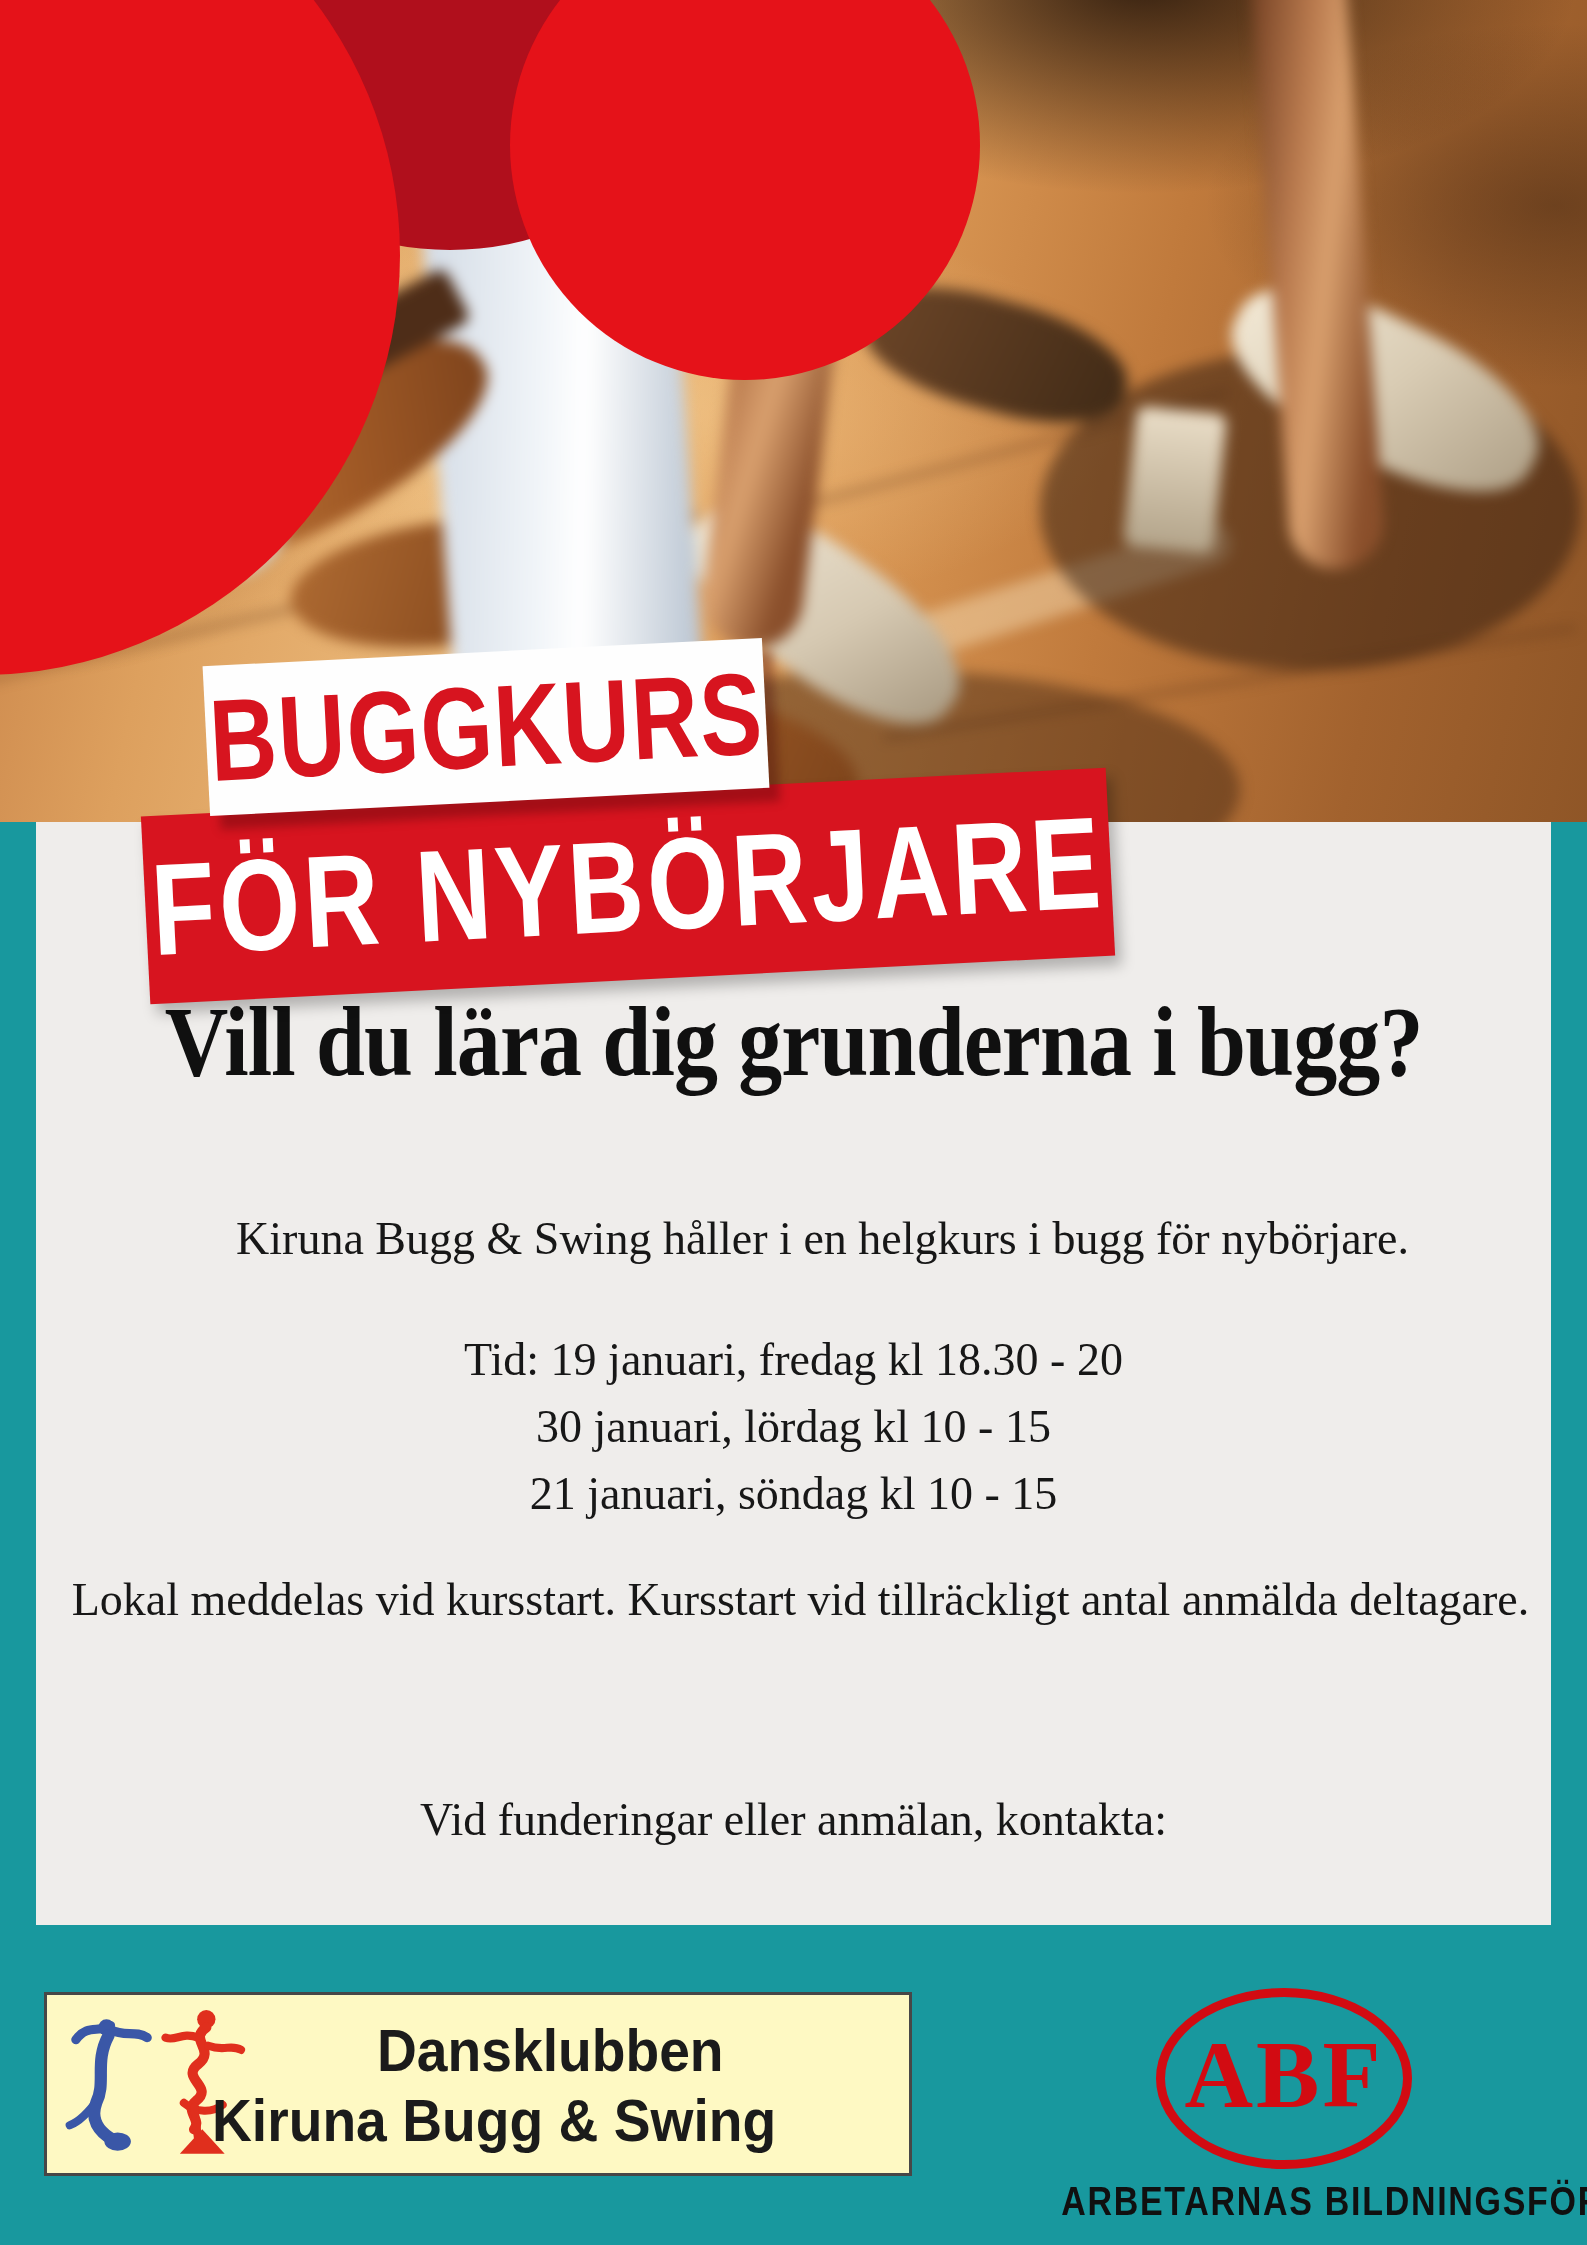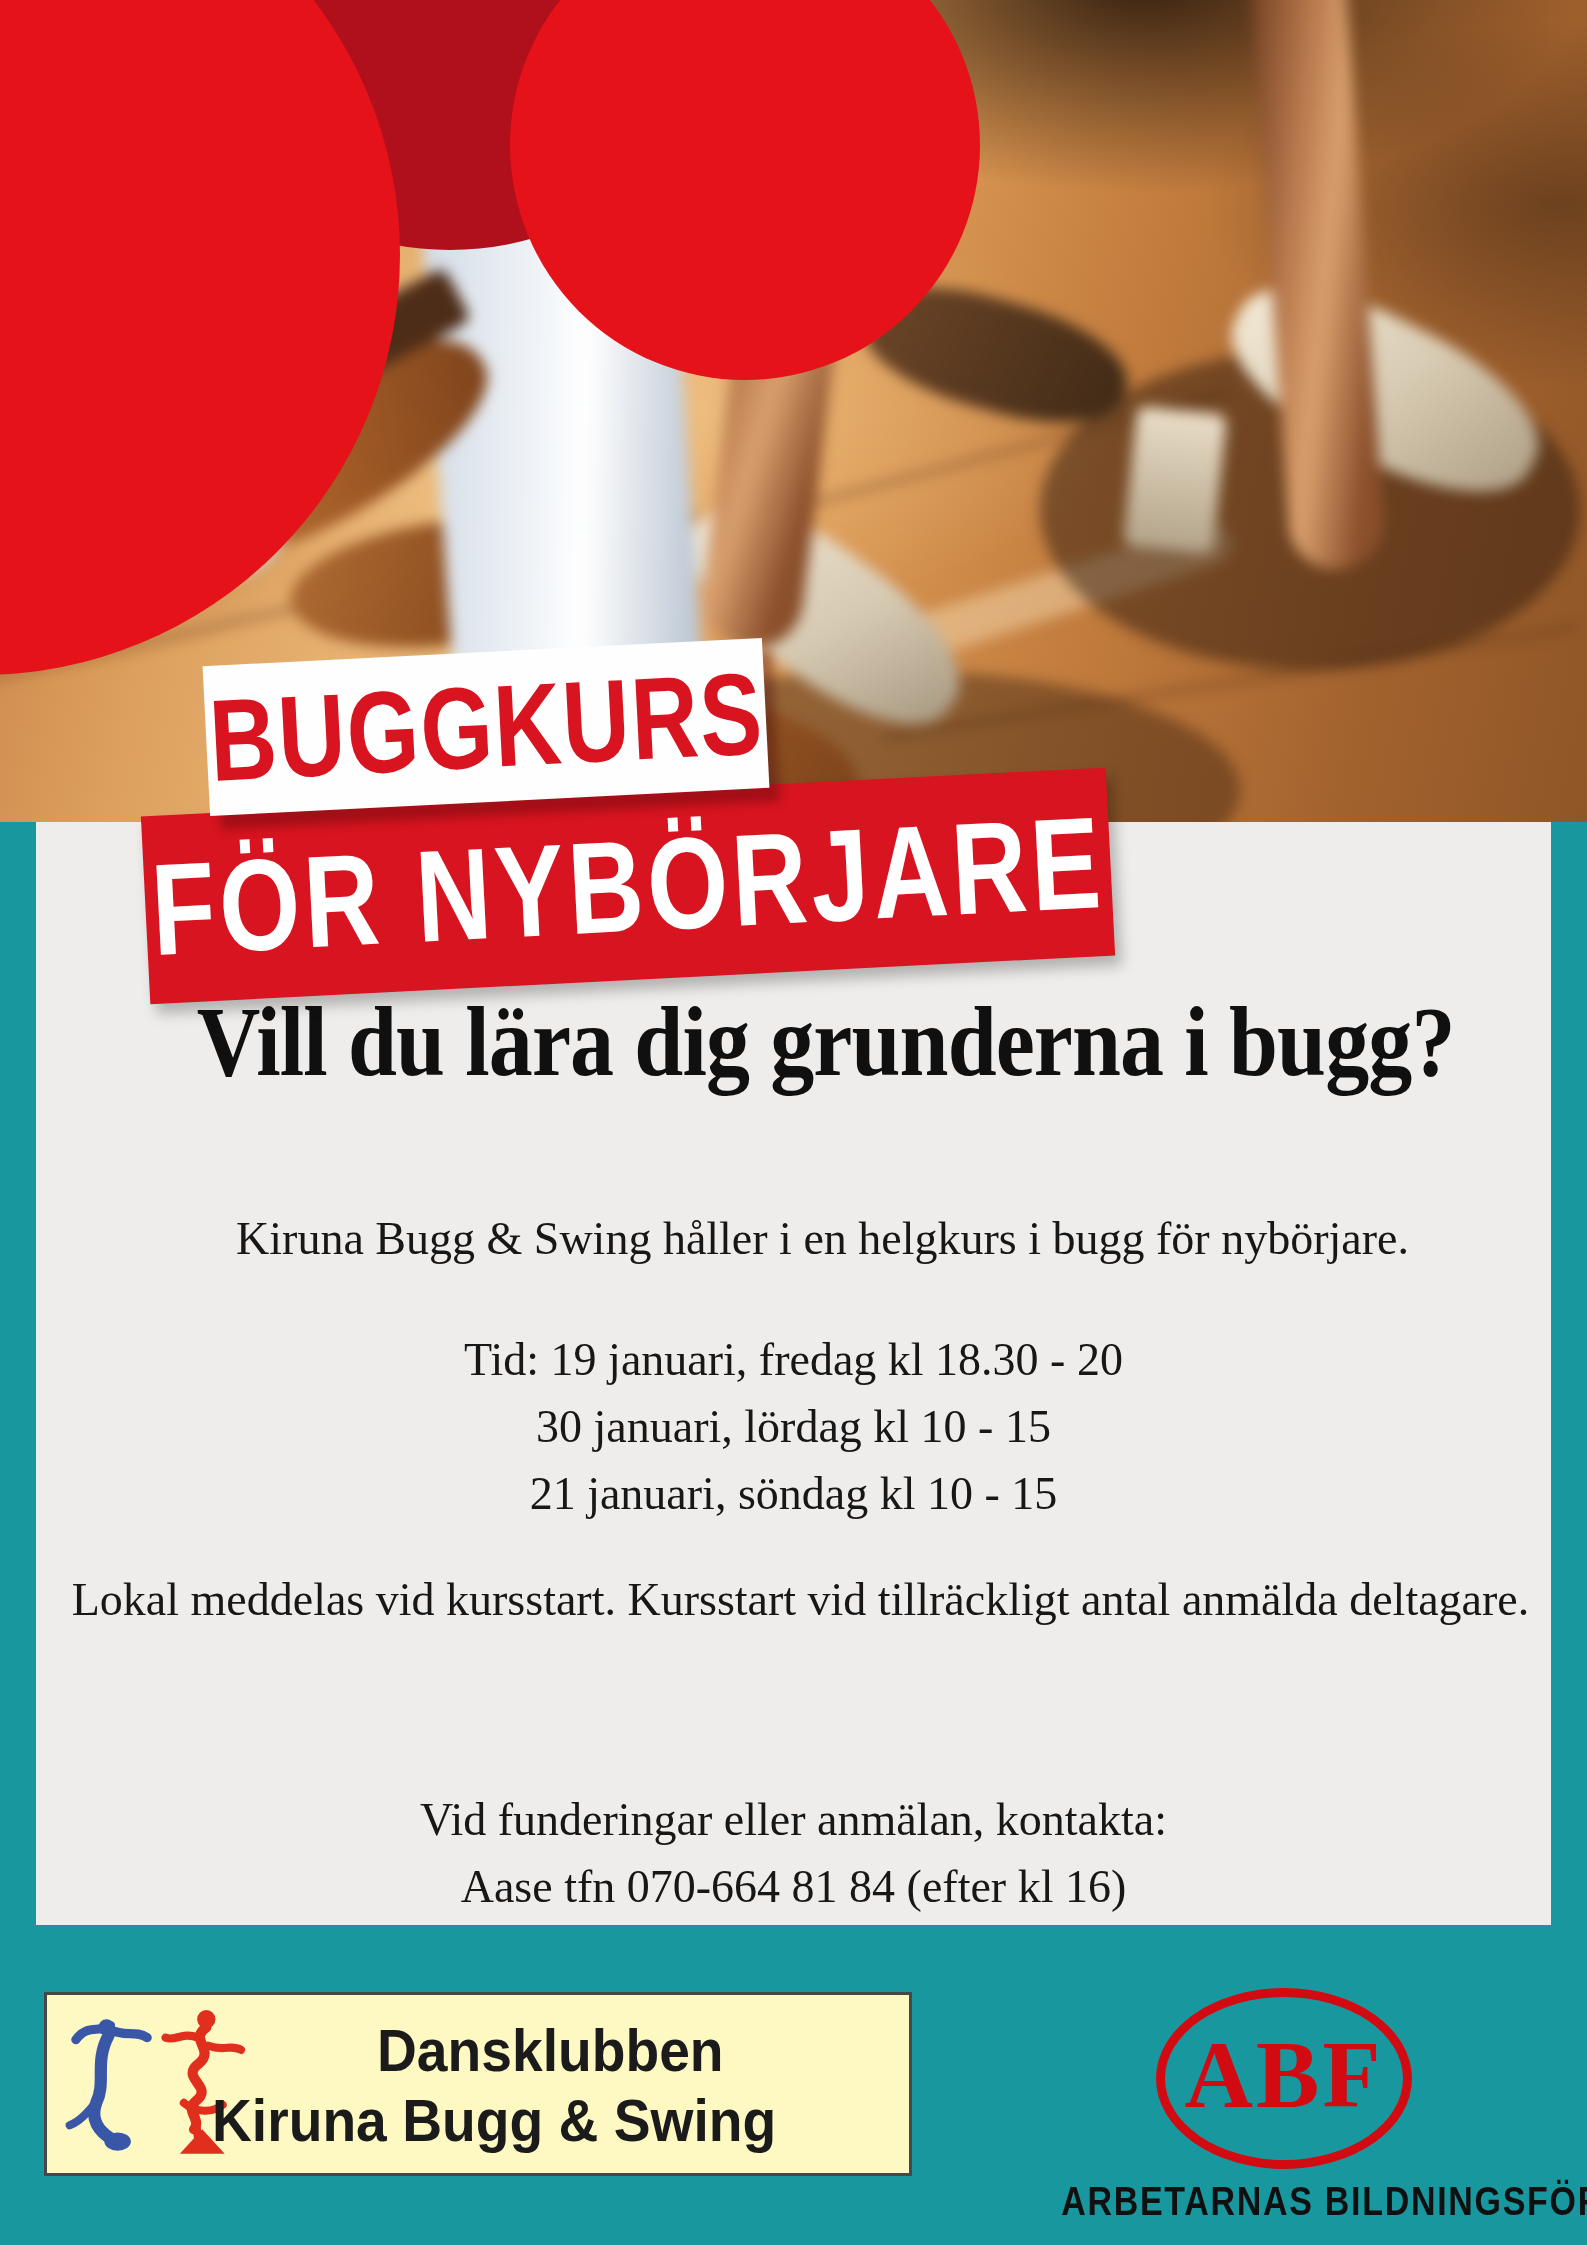--- a/index.html
+++ b/index.html
@@ -55,21 +55,21 @@
   .trouserL{left:110px;top:90px;width:230px;height:500px;border-radius:60px;transform:rotate(10deg);
     background:linear-gradient(95deg,#b9c4d2,#e9eef4 40%,#f7f9fb 60%,#c3cdd9);}
   .circle{position:absolute;border-radius:50%;}
   .c2{left:150px;top:-350px;width:600px;height:600px;background:var(--red-dark);}
   .c1{left:-440px;top:-165px;width:840px;height:840px;background:var(--red-bright);}
   .c3{left:510px;top:-90px;width:470px;height:470px;background:var(--red-bright);}
 
   
   .panel{position:absolute;left:36px;top:822px;width:1515px;height:1103px;background:var(--paper);color:var(--ink);z-index:2;}
   .panel .txt{position:absolute;left:0;width:100%;text-align:center;margin:0;}
-  .title{top:165px;font:700 100px/1.1 "Liberation Serif",serif;letter-spacing:-1px;color:#101010;white-space:nowrap;padding-left:32px;}
+  .title{top:165px;font:700 100px/1.1 "Liberation Serif",serif;letter-spacing:-1px;color:#101010;white-space:nowrap;}
   .title .t{display:inline-block;transform:scaleX(0.88);transform-origin:center;}
   .bodytext{font:400 46px/67px "Liberation Serif",serif;color:#171717;}
   .intro{top:383px;padding-left:29px;}
   .schedule{top:504px;}
   .lokal{top:744px;left:7px !important;width:1500px;}
   .contact{top:964px;}
 
   
   .banner{position:absolute;display:flex;align-items:center;justify-content:center;}
   .banner .bt{display:inline-block;transform:scaleX(0.8);white-space:nowrap;font-weight:700;}
@@ -133,21 +133,20 @@
     <h1 class="txt title"><span class="t">Vill du lära dig grunderna i bugg?</span></h1>
     <p class="txt bodytext intro">Kiruna Bugg &amp; Swing håller i en helgkurs i bugg för nybörjare.</p>
     <div class="txt bodytext schedule">
       <div>Tid: 19 januari, fredag kl 18.30 - 20</div>
       <div>30 januari, lördag kl 10 - 15</div>
       <div>21 januari, söndag kl 10 - 15</div>
     </div>
     <p class="txt bodytext lokal">Lokal meddelas vid kursstart. Kursstart vid tillräckligt antal anmälda deltagare.</p>
     <div class="txt bodytext contact">
       <div>Vid funderingar eller anmälan, kontakta:</div>
-      <div>Aase tfn 070-664 81 84 (efter kl 16)</div>
     </div>
   </div>
 
   <div class="banner banner-red">
     <span class="bt">FÖR NYBÖRJARE</span>
   </div>
   <div class="banner banner-white">
     <span class="bt">BUGGKURS</span>
   </div>
 

